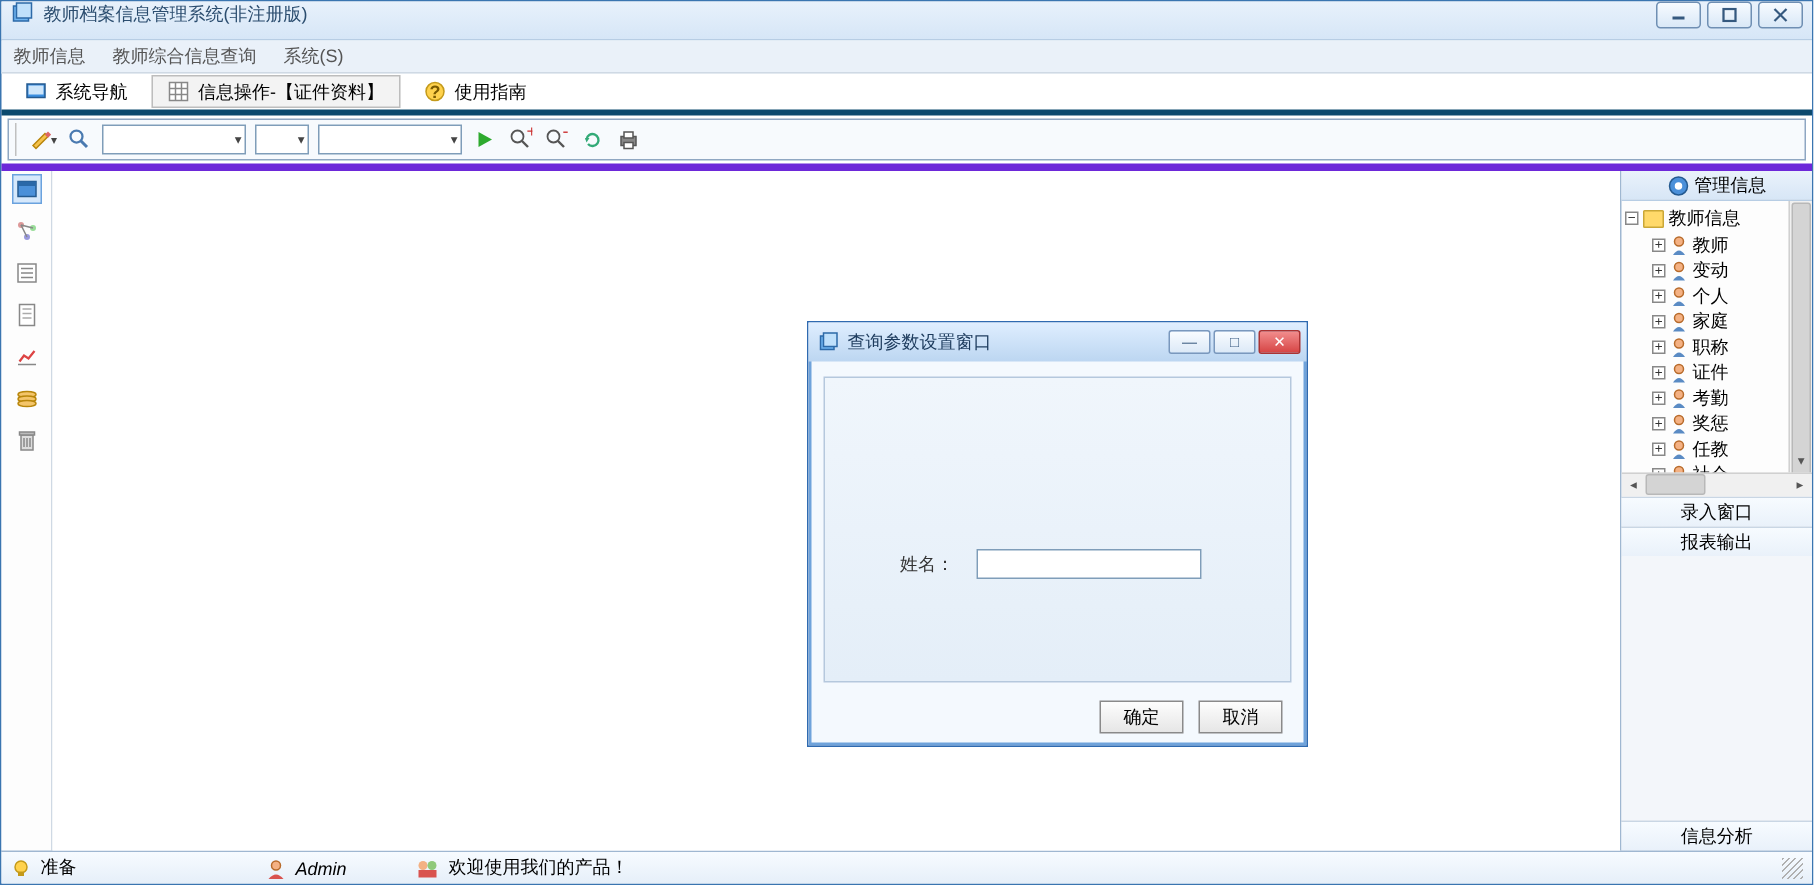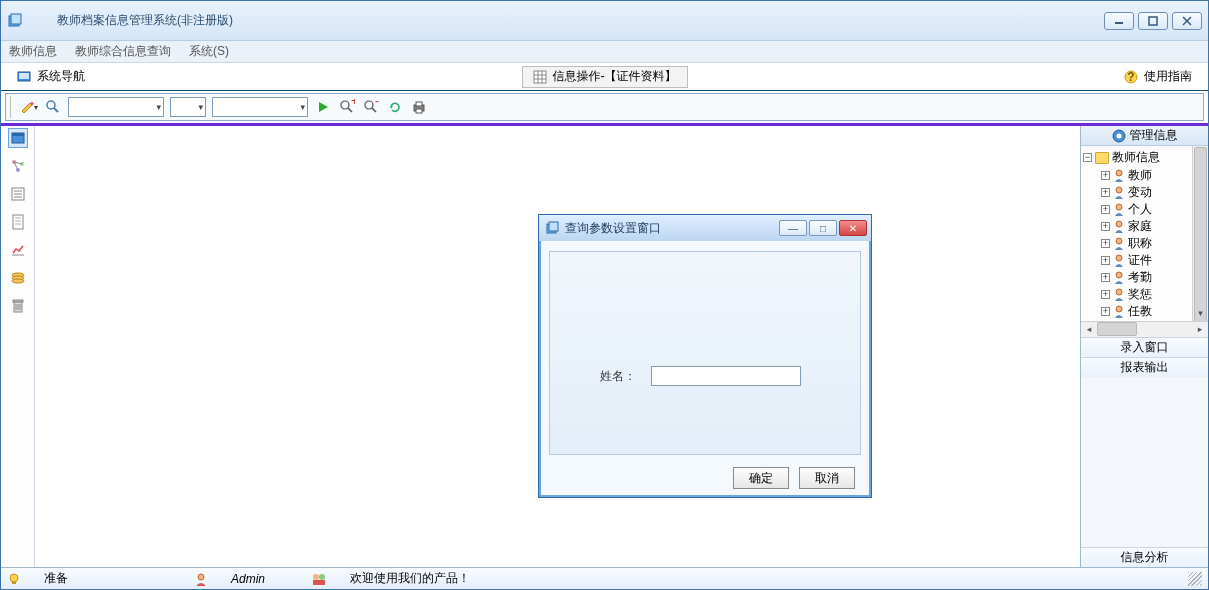--- a/index.html
+++ b/index.html
@@ -1,48 +1,48 @@
 <!DOCTYPE html>
 <html><head>
 <meta charset="utf-8">
 <style>
 * { box-sizing: border-box; margin: 0; padding: 0; font-family: "Microsoft YaHei", SimSun, Arial, sans-serif; font-size: 12px; }
 body { width: 1209px; height: 590px; background: #fff; overflow: hidden; position: relative; }
 
 
 .main-window { width: 1209px; height: 590px; border: 1px solid #3a75b0; background: #fff; display: flex; flex-direction: column; }
-.titlebar { height: 40px; background: linear-gradient(#e8f1fb,#d6e6f7); display: flex; align-items: center; padding: 0 6px; border-bottom: 1px solid #b7cde4; gap: 28px; }
+.titlebar { height: 26px; background: linear-gradient(#e8f1fb,#d6e6f7); display: flex; align-items: flex-start; padding: 0 6px; border-bottom: 1px solid #b7cde4; }
 .titlebar .app-icon { width:16px; height:16px; margin-right:6px; }
 .titlebar .title { flex:1; color:#2b4d6f; }
 .win-controls { display:flex; gap:4px; }
 .win-btn { width:30px; height:18px; border:1px solid #6f8fb3; border-radius:3px; background:linear-gradient(#f7fbff,#d9e8f7); display:flex; align-items:center; justify-content:center; cursor:pointer; color:#35597f;}
 .win-btn.close { }
 
 
 .menubar { height:22px; background:#eaf1f9; border-bottom:1px solid #cfd9e4; display:flex; align-items:center; padding:0 8px; gap:18px; color:#555;}
 .menubar span { cursor:pointer; }
 
 
-.tab-toolbar { height:28px; display:flex; align-items:center; padding:2px 6px; border-bottom:1px solid #0c4a6e; gap:6px;justify-content:space-between;}
+.tab-toolbar { height:28px; display:flex; align-items:center; padding:2px 6px; border-bottom:4px solid #0c4a6e; gap:6px;}
 .tab-btn { height:22px; padding:0 10px; border:1px solid #bdbdbd; background:#f3f3f3; display:flex; align-items:center; gap:6px; cursor:pointer;}
 .tab-btn.no-border { border:none; background:transparent; }
 .icon-sq { width:14px; height:14px; display:inline-block; }
 
 
 .toolbar2 { height:28px; border:1px solid #8fa7c2; margin:2px 4px 0 4px; display:flex; align-items:center; padding:0 4px; gap:6px; background:#f7fafd;}
 .tb-sep { width:4px; height:22px; border-left:1px solid #c0c0c0; }
 .tb-ico { width:18px; height:18px; display:flex; align-items:center; justify-content:center; cursor:pointer;}
 .combo { height:20px; border:1px solid #7f9db9; background:#fff; display:flex; align-items:center; justify-content:flex-end; padding-right:2px;}
 .combo .arrow { font-size:9px; color:#444; }
 .combo.wide { width:96px; }
 .combo.narrow { width:36px; }
 .combo.wider { width:96px; }
 
 
-.body-area { flex:1; display:flex; border-top:3px solid #6d28d9; margin-top:2px; min-height:0;}
+.body-area { flex:1; display:flex; border-top:5px solid #6d28d9; margin-top:2px; min-height:0;}
 .left-rail { width:34px; border-right:1px solid #cfd9e4; display:flex; flex-direction:column; align-items:center; padding-top:2px; gap:8px; background:#fdfdfd;}
 .rail-ico { width:20px; height:20px; display:flex; align-items:center; justify-content:center; cursor:pointer; }
 .rail-ico.active { border:1px solid #6aa2de; background:#d6e8fb; }
 
 .center { flex:1; position:relative; background:#fff; }
 
 .right-panel { width:128px; border-left:1px solid #9fb7d1; display:flex; flex-direction:column; background:#fdfdfd;}
 .right-header { height:20px; background:linear-gradient(#eaf2fb,#d7e6f6); border-bottom:1px solid #b7cde4; display:flex; align-items:center; justify-content:center; gap:4px; font-weight:normal;}
 .tree { flex:1; overflow:auto; padding:2px 0 2px 2px; font-size:12px; position:relative;}
 .tree-root { display:flex; align-items:center; gap:3px; padding:1px 0;}
@@ -55,21 +55,21 @@
 .tree-scroll .arrow-down { position:absolute; bottom:0; left:0; right:0; height:16px; display:flex; align-items:center; justify-content:center; font-size:9px; color:#555;}
 .tree-hscroll { height:16px; background:#f0f0f0; border-top:1px solid #d0d0d0; position:relative; display:flex; align-items:center;}
 .tree-hscroll .harrow { width:16px; text-align:center; font-size:9px; color:#555;}
 .tree-hscroll .htrack { flex:1; position:relative; height:14px;}
 .tree-hscroll .hthumb { position:absolute; left:0; width:40px; top:0; bottom:0; background:#d4d4d4; border:1px solid #b8b8b8; border-radius:2px;}
 .section { height:20px; border-top:1px solid #c9d6e4; display:flex; align-items:center; justify-content:center; background:linear-gradient(#f7fbff,#e9f1fa); cursor:pointer;}
 .right-filler { flex:1; background:#f3f6fa;}
 
 
 .statusbar { height:22px; border-top:1px solid #9fb7d1; background:linear-gradient(#f7fbff,#e6eff9); display:flex; align-items:center; padding:0 6px; gap:16px;}
-.status-seg { display:flex; align-items:center; gap:23px;}
+.status-seg { display:flex; align-items:center; gap:6px;}
 .grip { margin-left:auto; width:14px; height:14px; background:repeating-linear-gradient(135deg,#b0b0b0 0 1px,transparent 1px 3px);}
 
 
 .dialog { position:absolute; left:538px; top:214px; width:334px; height:284px; border:1px solid #2f6ab0; background:#f4f9fe; box-shadow:0 0 0 2px #6fa3db inset;}
 .dlg-title { height:26px; background:linear-gradient(#dfeeff,#bcd6f1); display:flex; align-items:center; padding:0 4px 0 6px; gap:6px;}
 .dlg-title .t { flex:1; color:#1c3a5c;}
 .dlg-controls { display:flex; gap:2px;}
 .dlg-btn { width:28px; height:16px; border:1px solid #7a98bd; border-radius:2px; background:linear-gradient(#f9fcff,#dce9f7); display:flex; align-items:center; justify-content:center; font-size:10px; color:#3a5b80; cursor:pointer;}
 .dlg-btn.close { background:linear-gradient(#f28d8d,#d64545); border-color:#a33; color:#fff;}
 .dlg-body { position:absolute; left:10px; right:10px; top:36px; bottom:42px; border:1px solid #b5c8dd; background:linear-gradient(#f0f6fc,#e4eef8);}

